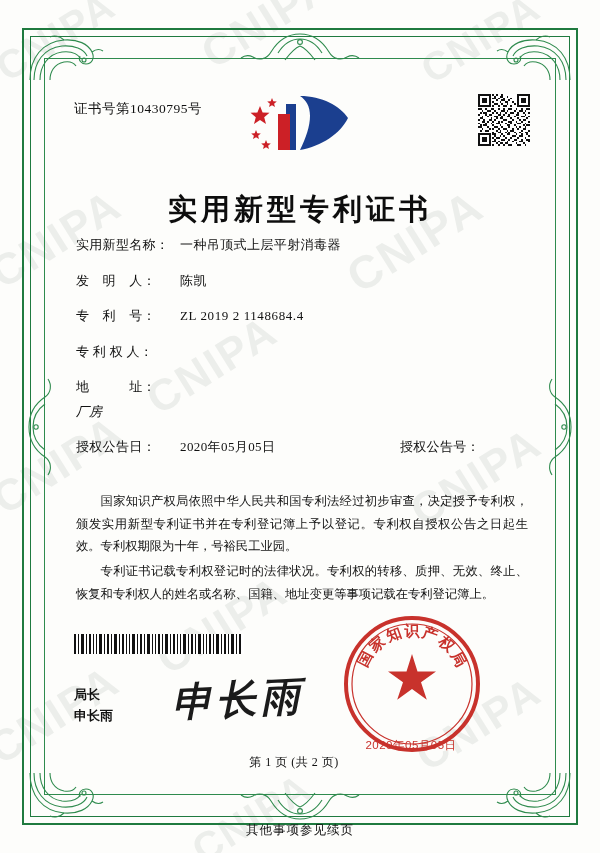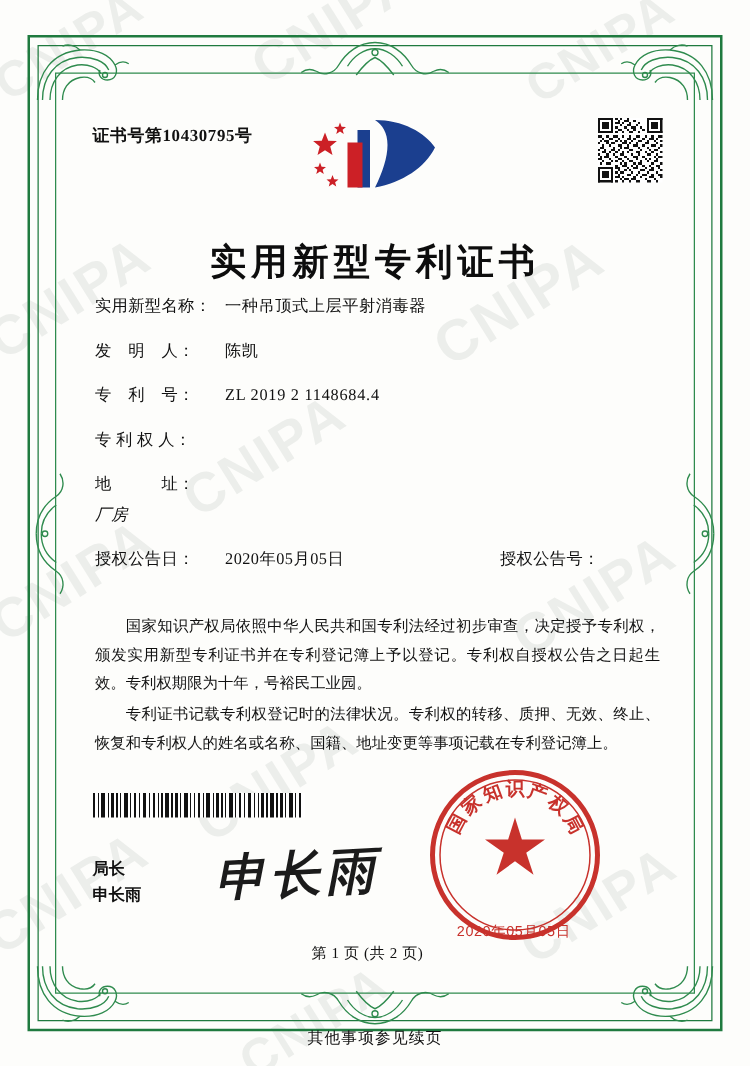--- a/index.html
+++ b/index.html
@@ -81,21 +81,20 @@
     position: absolute;
     left: 64px; top: 78px; right: 64px; bottom: 78px;
   }
 
   .cert-no {
     position: absolute;
     left: 10px; top: 22px;
     font-size: 13.5px;
     color: #111;
     letter-spacing: 0.5px;
-    font-weight: bold;
   }
 
   
   .qr {
     position: absolute;
     right: 6px; top: 16px;
     width: 52px; height: 52px;
   }
   .qr svg { display:block; width: 100%; height: 100%; }
 

